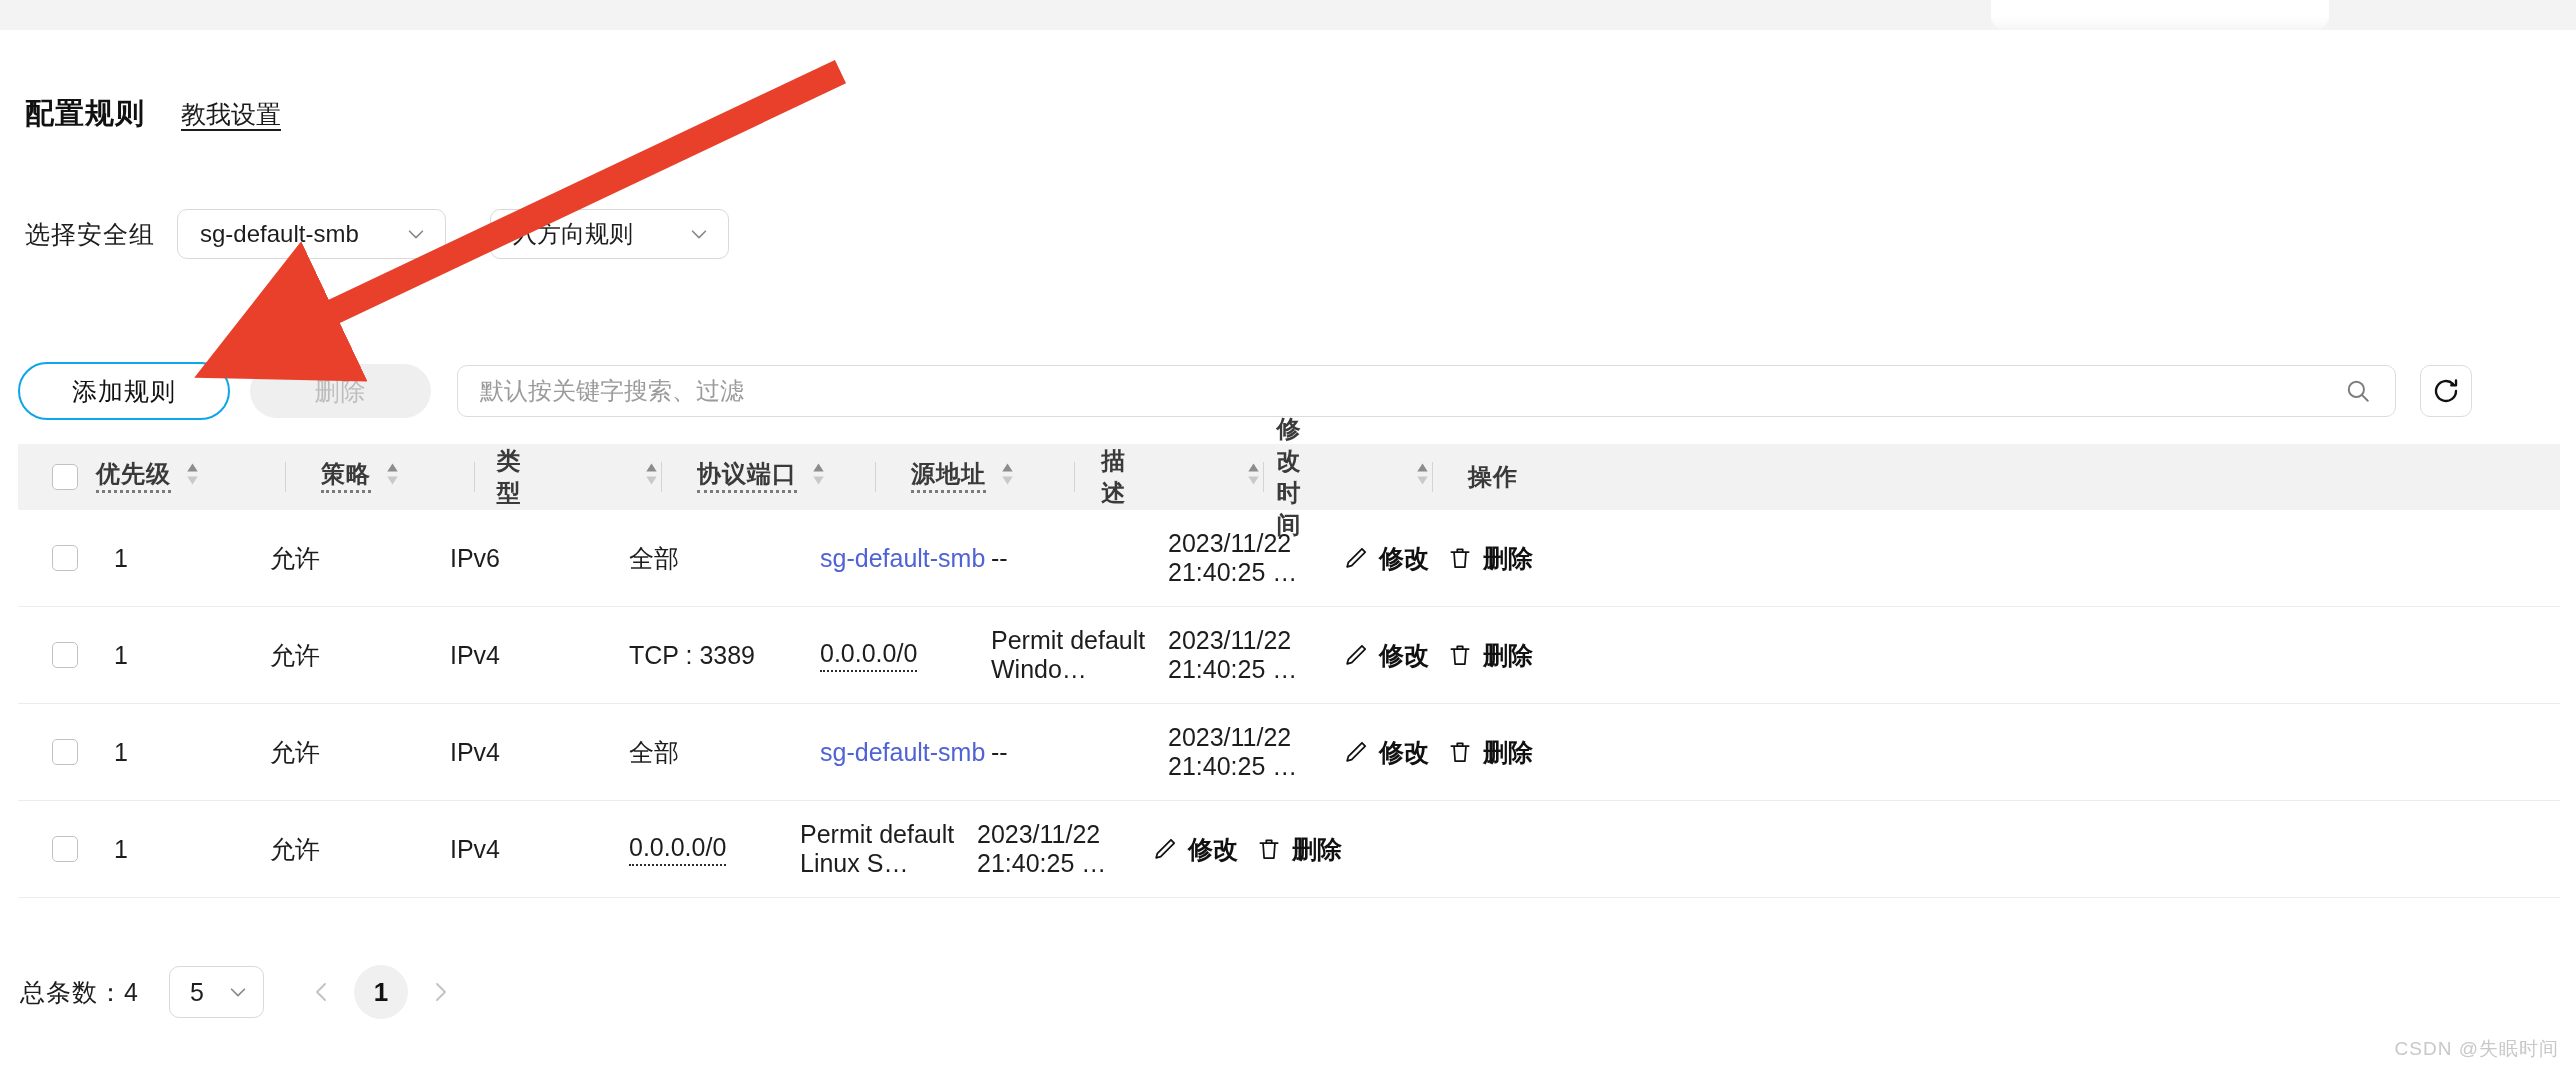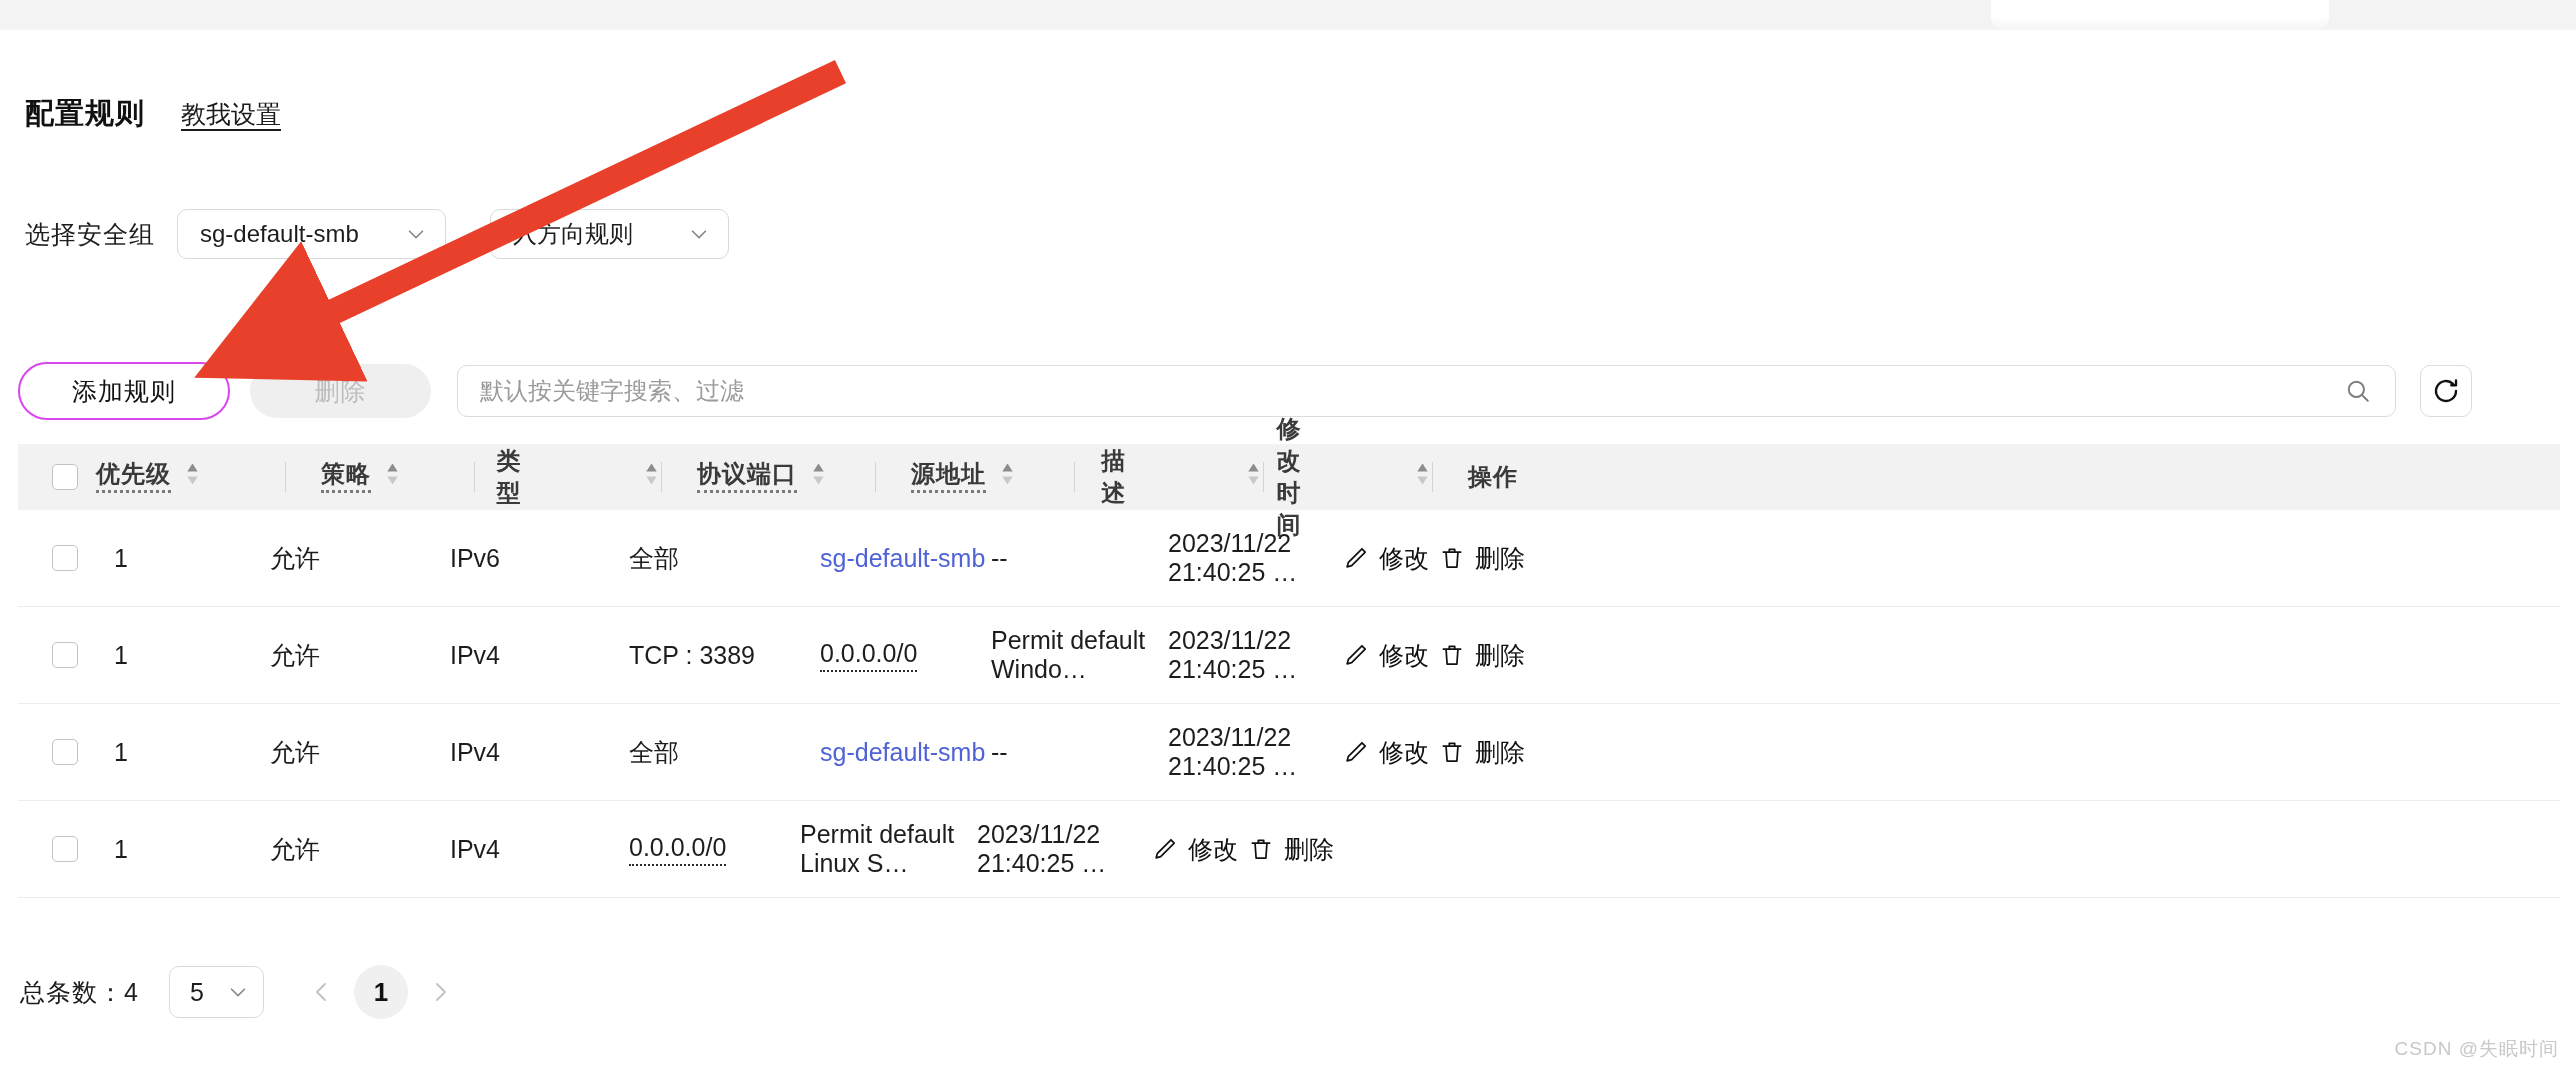--- a/index.html
+++ b/index.html
@@ -34,21 +34,21 @@
     box-sizing:border-box;height:50px;border:1px solid #d9d9d9;border-radius:10px;
     background:#fff;display:flex;align-items:center;justify-content:space-between;
     padding:0 18px 0 22px;font-size:24px;color:#1d1d1f;
   }
   .select.sg{width:269px;}
   .select.dir{width:239px;margin-left:22px;}
   .chev{width:22px;height:22px;flex:none;}
 
   .toolbar{position:absolute;left:18px;top:332px;display:flex;align-items:center;gap:20px;}
   .btn-outline{
-    box-sizing:border-box;width:212px;height:58px;border:2px solid #d946ef;border-radius:29px;
+    box-sizing:border-box;width:212px;height:58px;border:2px solid #0ea5e9;border-radius:29px;
     background:#fff;font-size:25px;color:#111;display:flex;align-items:center;justify-content:center;
     letter-spacing:1px;cursor:pointer;
   }
   .btn-disabled{
     box-sizing:border-box;width:181px;height:54px;border-radius:27px;border:none;
     background:#efefef;color:#bdbdbd;font-size:25px;display:flex;align-items:center;justify-content:center;
     letter-spacing:1px;
   }
   .search-wrap{
     box-sizing:border-box;position:relative;width:1939px;height:52px;margin-left:6px;
@@ -98,21 +98,21 @@
   .tr{height:96px;display:flex;align-items:center;border-bottom:1px solid #ededed;font-size:25px;color:#1d1d1f;}
   .td{box-sizing:border-box;display:flex;align-items:center;height:96px;}
   .td-check{width:78px;padding-left:34px;}
   .td-prio{width:171px;padding-left:18px;}
   .td-pol{width:183px;padding-left:3px;}
   .td-type{width:179px;}
   .td-port{width:191px;}
   .td-src{width:171px;}
   .td-desc{width:177px;}
   .td-time{width:175px;}
-  .td-act{width:119px;gap:10px;}
+  .td-act{width:119px;gap:18px;font-weight:bold;}
   .link{color:#4f62d6;}
   .dotted-u{border-bottom:2px dotted #2b2b2b;padding-bottom:2px;}
   .act{display:flex;align-items:center;gap:10px;cursor:pointer;color:#111;font-size:25px;white-space:nowrap;}
 
   
   .footer{position:absolute;left:20px;top:935px;display:flex;align-items:center;gap:30px;}
   .total{font-size:25px;color:#1d1d1f;letter-spacing:1px;}
   .psize{
     box-sizing:border-box;width:95px;height:52px;border:1px solid #d9d9d9;border-radius:10px;background:#fff;
     display:flex;align-items:center;justify-content:space-between;padding:0 14px 0 20px;font-size:25px;color:#1d1d1f;

